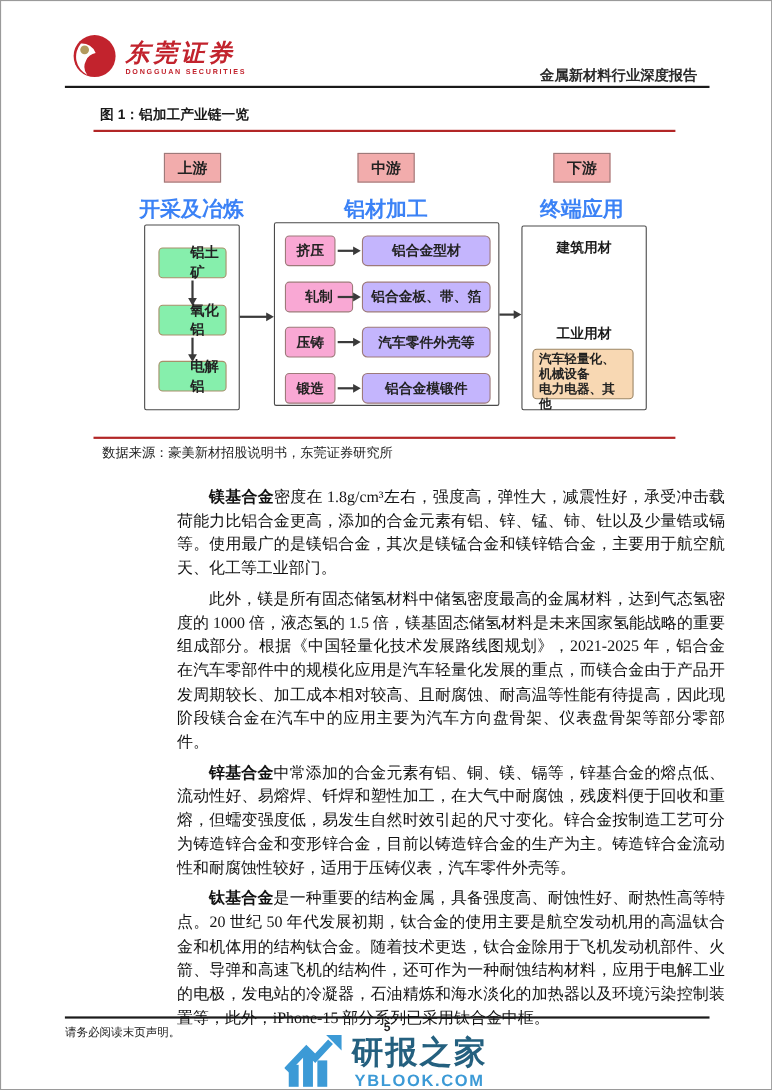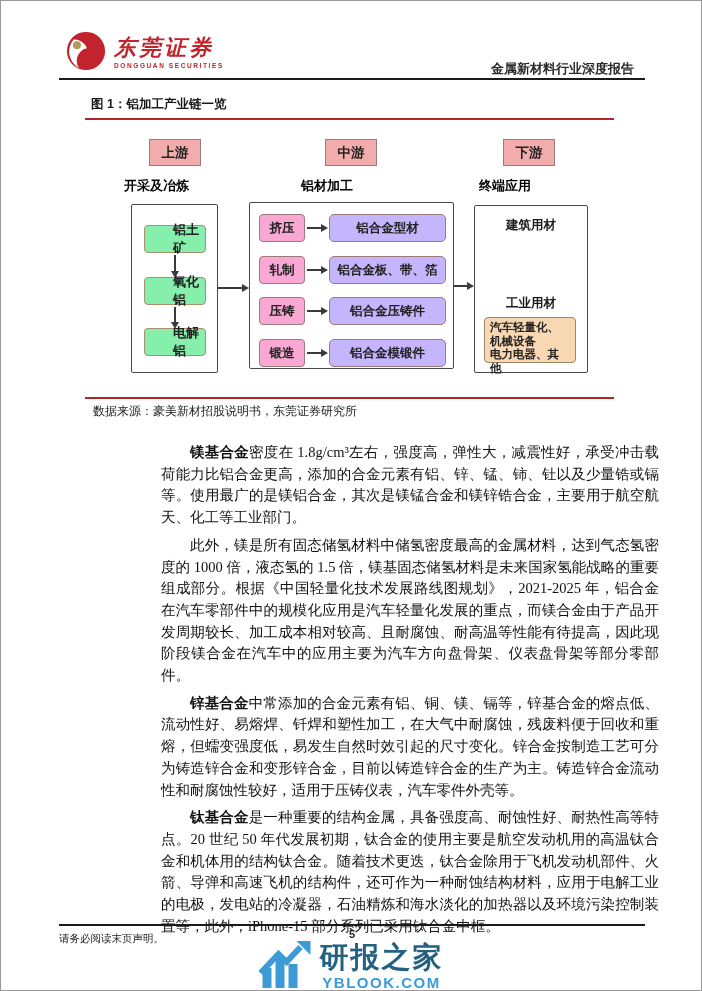--- a/index.html
+++ b/index.html
@@ -18,21 +18,21 @@
 
   
   .fig-caption{left:90px;top:95px;font-size:12.5px;font-weight:bold;color:#1a1a1a;}
   .red-rule{height:2px;background:#b22626;}
   .src-text{left:92px;top:402px;font-size:12px;color:#222;}
 
   
   .stage-box{width:52px;height:27px;background:#f2acac;border:1.5px solid #9d7a7a;
              display:flex;align-items:center;justify-content:center;
              font-size:13.5px;font-weight:bold;color:#222;box-sizing:border-box;}
-  .stage-sub{font-size:13px;font-weight:bold;color:#000000;}
+  .stage-sub{font-size:19px;font-weight:bold;color:#3b82f6;text-align:center;}
   .outer-box{background:#fff;border:1.5px solid #4a4a4a;border-radius:2px;box-sizing:border-box;}
   .tan-box{background:#86efac;border:1.5px solid #a8906a;border-radius:4px;box-sizing:border-box;
            display:flex;align-items:center;justify-content:center;font-size:13px;font-weight:bold;color:#222;padding-left:28px;}
   .pink-sm{background:#f9a8d4;border:1.5px solid #9d7a7a;border-radius:4px;box-sizing:border-box;
            display:flex;align-items:center;justify-content:center;font-size:12.5px;font-weight:bold;color:#222;}
   .pink-lg{background:#c4b5fd;border:1.5px solid #9d7a7a;border-radius:5px;box-sizing:border-box;
            display:flex;align-items:center;justify-content:center;font-size:12.5px;font-weight:bold;color:#222;}
   .dg-heading{font-size:12.5px;font-weight:bold;color:#1a1a1a;text-align:center;}
   .tan-multi{background:#f8d8b3;border:1.5px solid #9c8666;border-radius:4px;box-sizing:border-box;
              padding:3px 5px;font-size:11.5px;font-weight:bold;color:#222;line-height:13.5px;}
@@ -99,27 +99,27 @@
   <div class="abs tan-box" style="left:143px;top:327px;width:62px;height:28px;">电解铝</div>
 
   <div class="abs arrow-r" style="left:217px;top:286px;width:25px;"></div>
 
   <div class="abs outer-box" style="left:248px;top:201px;width:205px;height:167px;"></div>
 
   <div class="abs pink-sm" style="left:258px;top:213px;width:46px;height:28px;">挤压</div>
   <div class="abs arrow-r" style="left:306px;top:226px;width:15px;"></div>
   <div class="abs pink-lg" style="left:328px;top:213px;width:117px;height:28px;">铝合金型材</div>
 
-  <div class="abs pink-sm" style="left:258px;top:255px;width:46px;height:28px;">轧制</div>
+  <div class="abs pink-sm" style="left:258px;top:255px;width:62px;height:28px;">轧制</div>
   <div class="abs arrow-r" style="left:306px;top:268px;width:15px;"></div>
   <div class="abs pink-lg" style="left:328px;top:255px;width:117px;height:28px;">铝合金板、带、箔</div>
 
   <div class="abs pink-sm" style="left:258px;top:296px;width:46px;height:28px;">压铸</div>
   <div class="abs arrow-r" style="left:306px;top:309px;width:15px;"></div>
-  <div class="abs pink-lg" style="left:328px;top:296px;width:117px;height:28px;">铝合金压铸件</div>
+  <div class="abs pink-lg" style="left:328px;top:296px;width:117px;height:28px;">汽车零件外壳等</div>
 
   <div class="abs pink-sm" style="left:258px;top:338px;width:46px;height:28px;">锻造</div>
   <div class="abs arrow-r" style="left:306px;top:351px;width:15px;"></div>
   <div class="abs pink-lg" style="left:328px;top:338px;width:117px;height:28px;">铝合金模锻件</div>
 
   <div class="abs arrow-r" style="left:453px;top:284px;width:14px;"></div>
 
   <div class="abs outer-box" style="left:473px;top:204px;width:114px;height:168px;"></div>
   <div class="abs dg-heading" style="left:473px;top:216px;width:114px;">建筑用材</div>
   <div class="abs dg-heading" style="left:473px;top:294px;width:114px;">工业用材</div>

